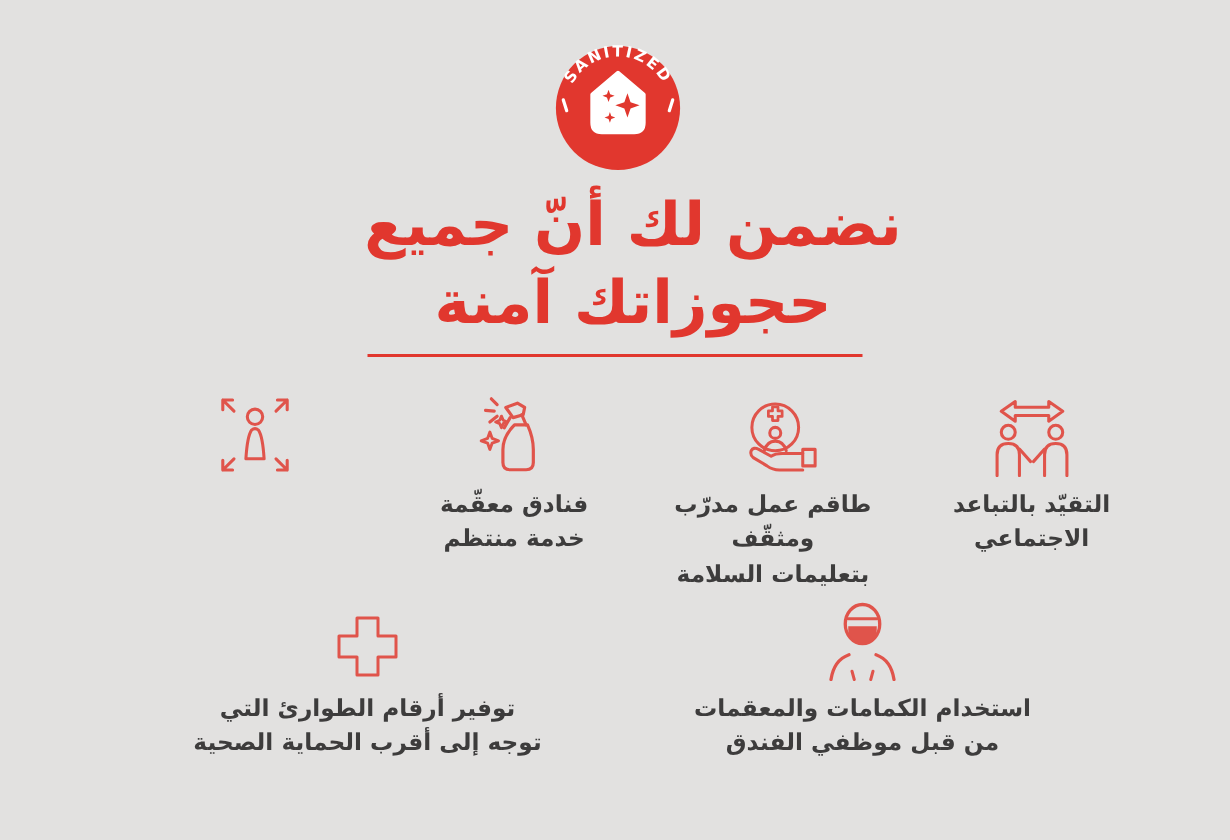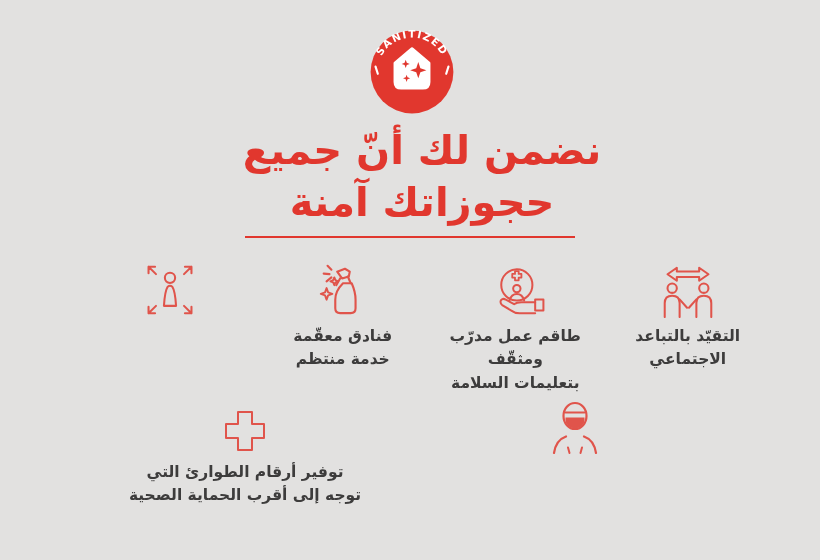--- a/index.html
+++ b/index.html
@@ -159,20 +159,22 @@
       <div class="icon-box">
         <svg width="56" height="54" viewBox="0 0 56 54">
           <ellipse class="stroke" cx="28" cy="16" rx="11.5" ry="13"></ellipse>
           <path class="stroke thin" d="M18.5,12.5 h19"></path>
           <path class="fill-red" d="M18.5,17.5 h19 v2.5 a9.5,8.5 0 0 1 -19,0 z"></path>
           <path class="stroke" d="M7,53 q2,-13 12,-16.5"></path>
           <path class="stroke" d="M49,53 q-2,-13 -12,-16.5"></path>
           <path class="stroke thin" d="M21,47.5 l1.5,5.5 M35,47.5 l-1.5,5.5"></path>
         </svg>
       </div>
+      <div class="label">استخدام الكمامات والمعقمات
+من قبل موظفي الفندق</div>
     </div>
 
     <div class="feature">
       <div class="icon-box">
         <svg width="46" height="46" viewBox="0 0 46 46">
           <path class="stroke thin" d="M16,4 H30 V16 H42 V30 H30 V42 H16 V30 H4 V16 H16 Z"></path>
         </svg>
       </div>
       <div class="label">توفير أرقام الطوارئ التي
 توجه إلى أقرب الحماية الصحية</div>

